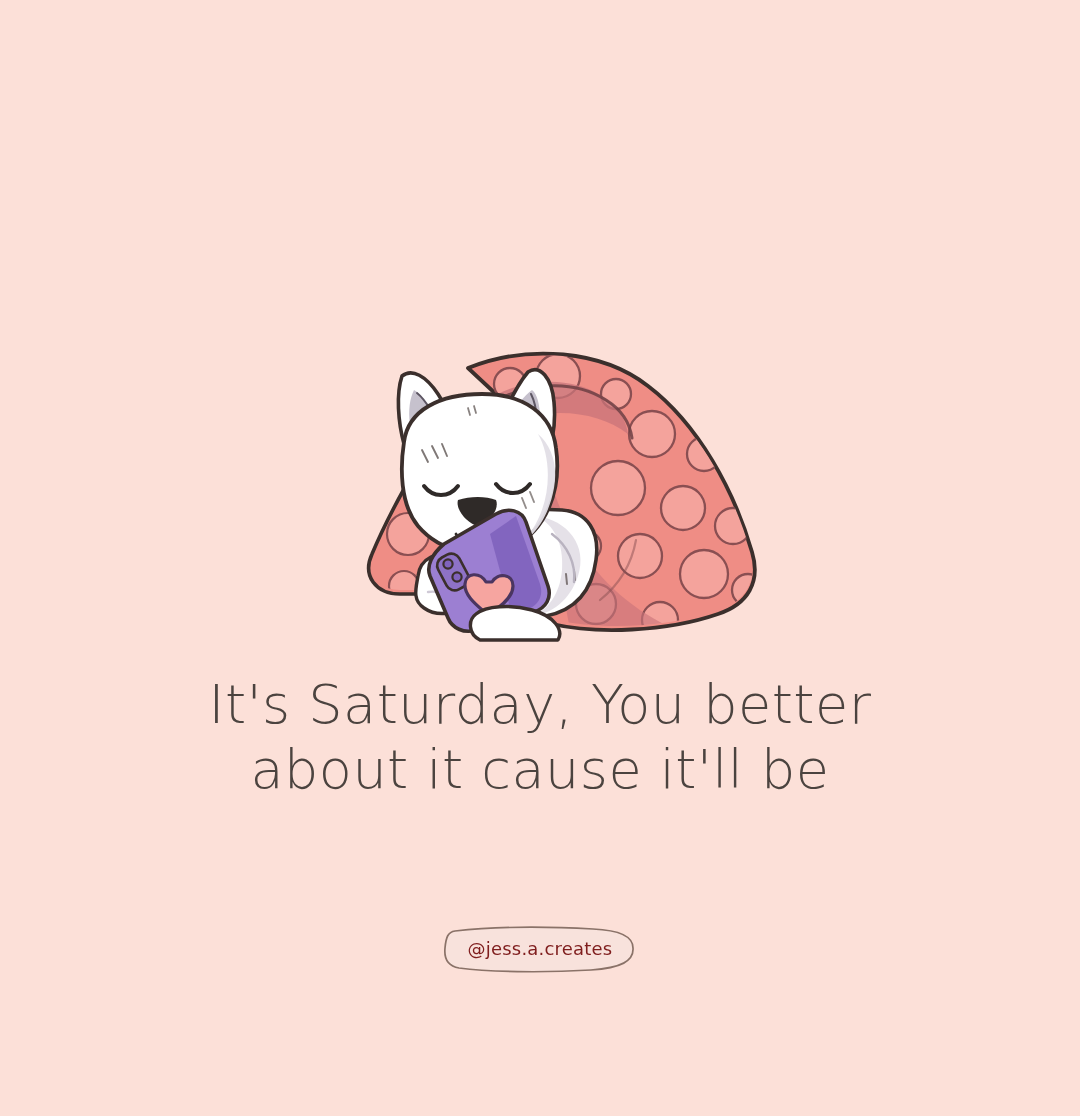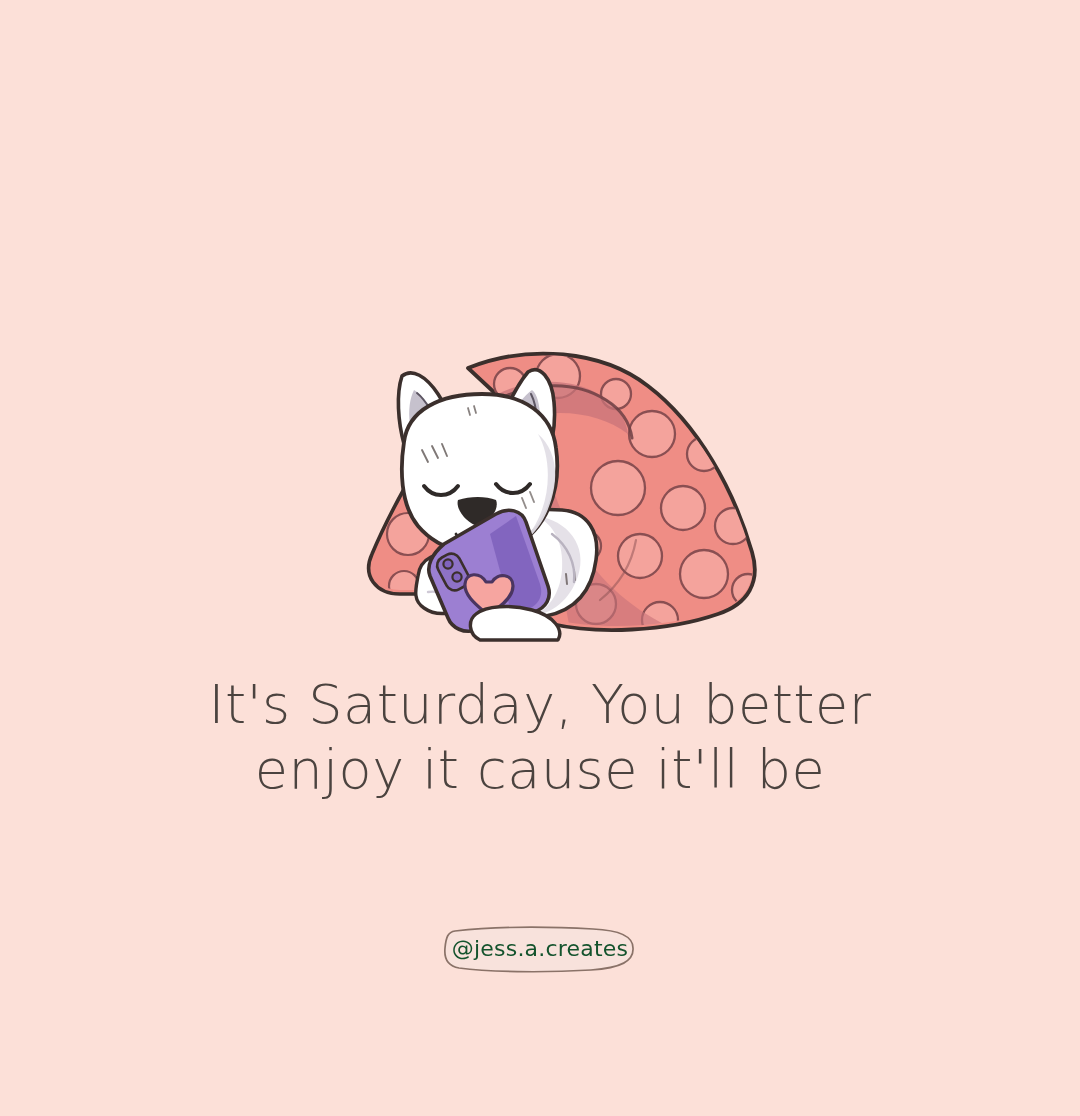--- a/index.html
+++ b/index.html
@@ -73,23 +73,23 @@
   }
   .handle-badge .badge-frame {
     position: absolute;
     inset: 0;
     width: 100%;
     height: 100%;
   }
   .handle-text {
     position: relative;
     z-index: 2;
-    color: #14532d;
+    color: #7f1d1d;
     font-family: "DejaVu Sans", sans-serif;
-    font-size: 22px;
+    font-size: 18px;
     font-weight: 400;
     letter-spacing: 0.2px;
     line-height: 1;
   }
 </style>
 </head>
 <body>
 
 <div class="card">
 
@@ -262,21 +262,21 @@
       <g>
         <path d="M176 276 C 186 268, 210 266, 232 272
                  C 254 278, 264 292, 258 302
                  L 180 302 C 168 296, 168 282, 176 276 Z" fill="#ffffff" stroke="#3b2f2c" stroke-width="3.4" stroke-linejoin="round"></path>
       </g>
     </svg>
   </div>
 
   <div class="quote">
     <span class="quote-line">It's Saturday, You better</span>
-    <span class="quote-line">enjoy it cause it'll be</span>
+    <span class="quote-line">about it cause it'll be</span>
   </div>
 
   <div class="handle-badge">
     <svg class="badge-frame" viewBox="0 0 198 48" preserveAspectRatio="none">
       <path d="M14 6 C 50 2, 98 1, 152 4 C 176 5, 192 10, 192 23
                C 193 36, 180 43, 150 45 C 100 48, 48 47, 18 43
                C 6 41, 3 33, 4 23 C 5 12, 7 7, 14 6 Z" fill="#f8e2dc" stroke="#8a7268" stroke-width="1.7" stroke-linejoin="round"></path>
     </svg>
     <span class="handle-text">@jess.a.creates</span>
   </div>

